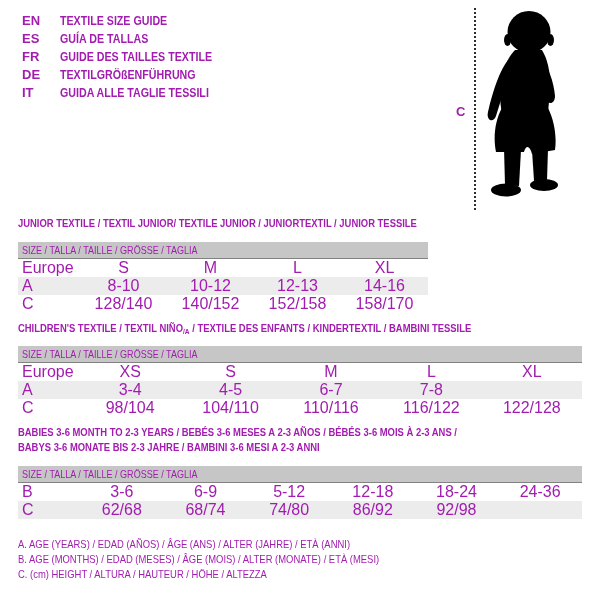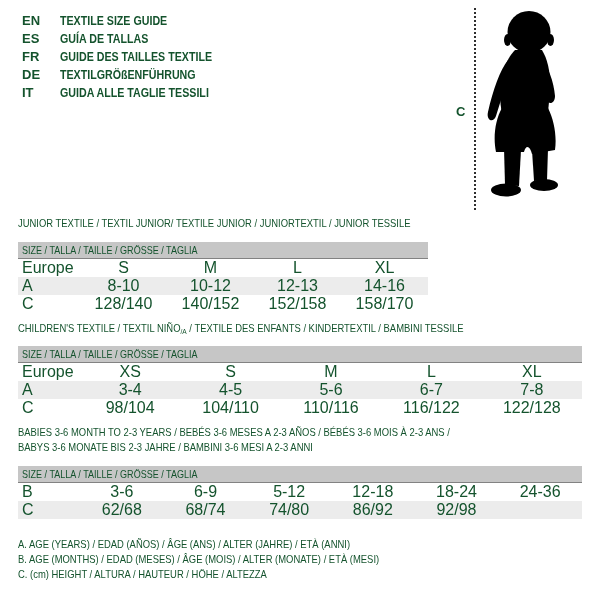--- a/index.html
+++ b/index.html
@@ -1,34 +1,34 @@
 <!DOCTYPE html>
 <html><head>
 <meta charset="utf-8">
 <style>
   html,body{margin:0;padding:0;background:#fff;}
   .page{position:relative;width:600px;height:600px;background:#ffffff;overflow:hidden;
-        font-family:"Liberation Sans",sans-serif;color:#14532d;}
+        font-family:"Liberation Sans",sans-serif;color:#a21caf;}
   .abs{position:absolute;}
 
   
   .cond{display:inline-block;transform:scaleX(.82);transform-origin:0 50%;white-space:nowrap;}
 
   
   .lang-block{left:22px;top:12px;}
   .lang-row{display:flex;height:18px;line-height:18px;font-size:13px;font-weight:bold;}
   .lang-code{width:38px;flex:0 0 38px;}
 
   
   .dotline{left:474px;top:8px;width:0;height:202px;border-left:2px dotted #2e2e2e;}
   .figC{left:456px;top:104px;font-size:13px;font-weight:bold;}
   .baby{left:480px;top:8px;}
 
   
-  .tbl-title{left:18px;font-size:11.5px;font-weight:normal;white-space:nowrap;}
+  .tbl-title{left:18px;font-size:11.5px;font-weight:bold;white-space:nowrap;}
   .tbl{left:18px;}
   .tbl-bar{height:16px;line-height:16px;background:#c6c6c6;border-bottom:1px solid #828282;
            padding-left:4px;font-size:11px;font-weight:normal;}
   .trow{display:grid;height:18px;line-height:18px;font-size:16px;}
   .cols4{grid-template-columns:62px repeat(4,1fr);}
   .cols5{grid-template-columns:62px repeat(5,1fr);}
   .cols6{grid-template-columns:62px repeat(6,1fr);}
   .trow .lbl{text-align:left;padding-left:4px;}
   .trow .cell{text-align:center;}
   .alt{background:#ececec;}
@@ -126,21 +126,20 @@
       <span class="cell">XS</span>
       <span class="cell">S</span>
       <span class="cell">M</span>
       <span class="cell">L</span>
       <span class="cell">XL</span>
     </div>
     <div class="trow cols5 alt">
       <span class="lbl">A</span>
       <span class="cell">3-4</span>
       <span class="cell">4-5</span>
-      <span class="cell">5-6</span>
       <span class="cell">6-7</span>
       <span class="cell">7-8</span>
     </div>
     <div class="trow cols5">
       <span class="lbl">C</span>
       <span class="cell">98/104</span>
       <span class="cell">104/110</span>
       <span class="cell">110/116</span>
       <span class="cell">116/122</span>
       <span class="cell">122/128</span>

